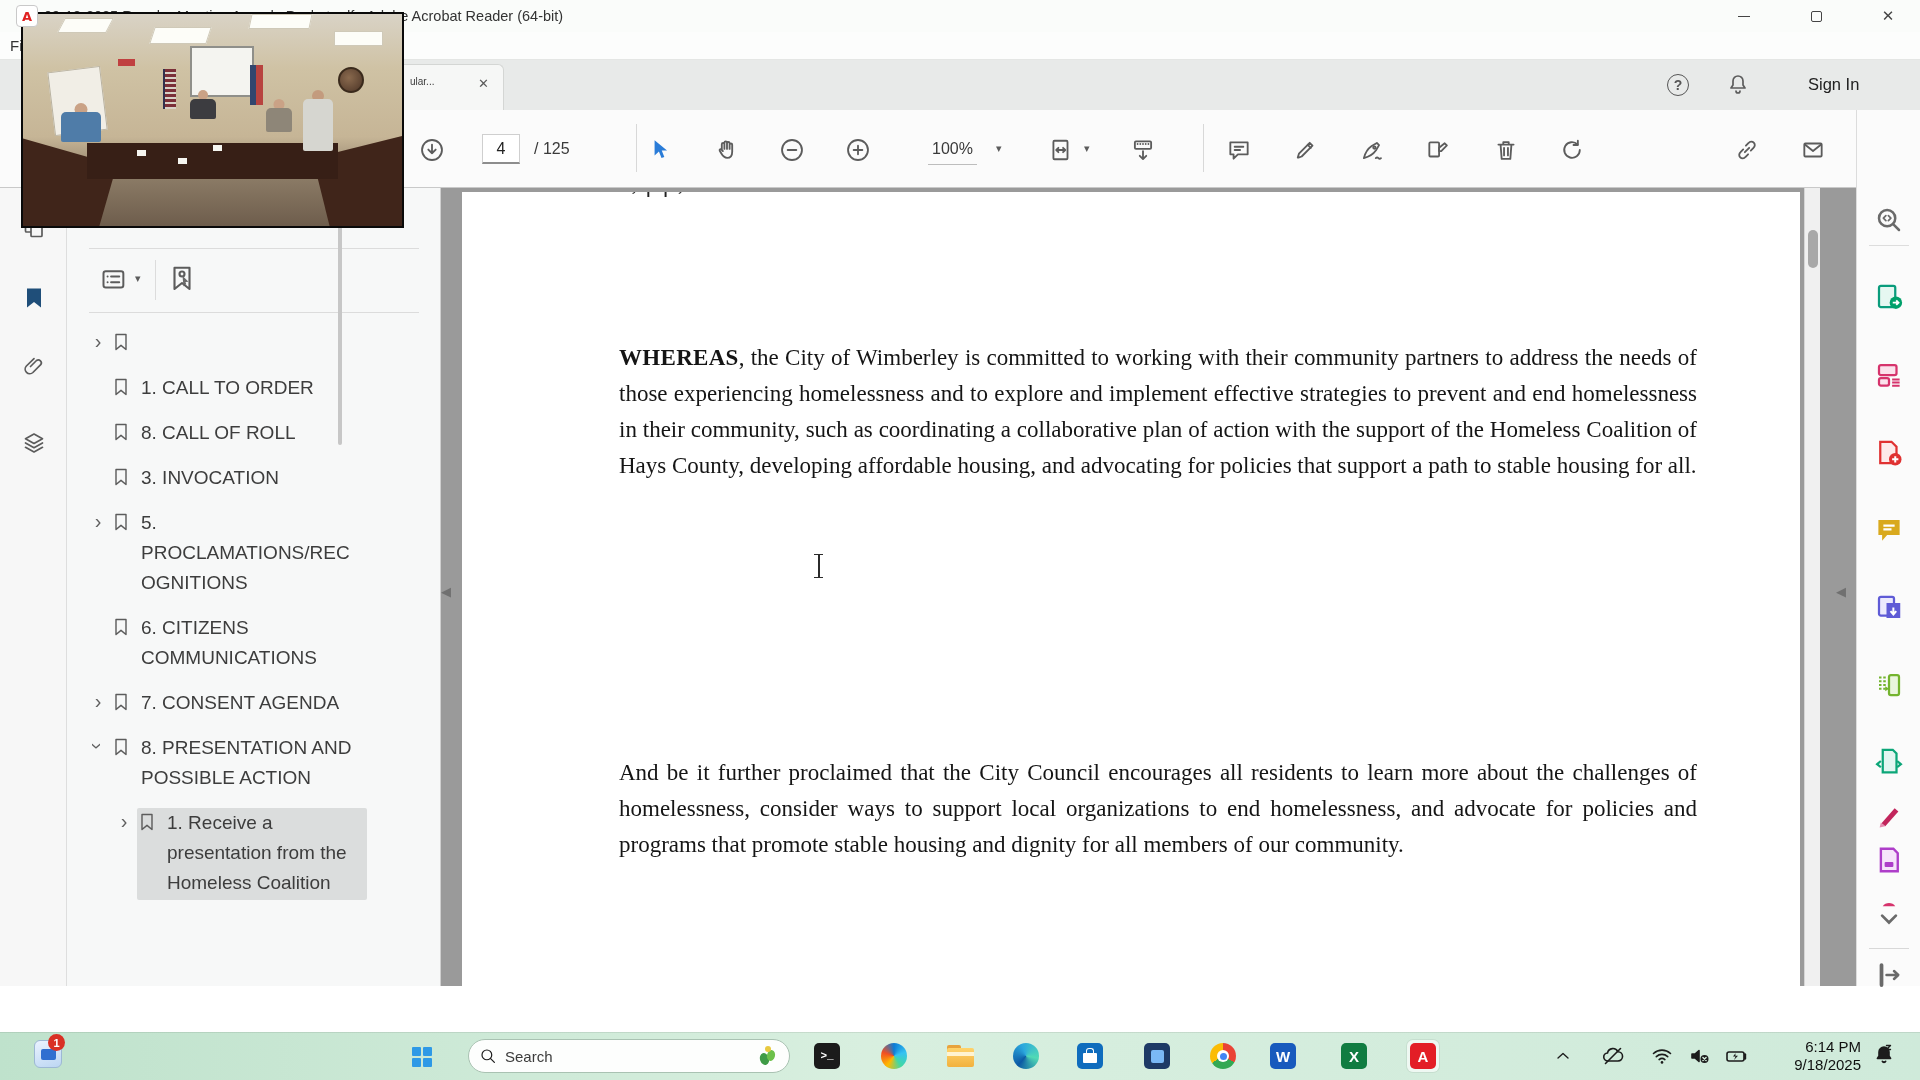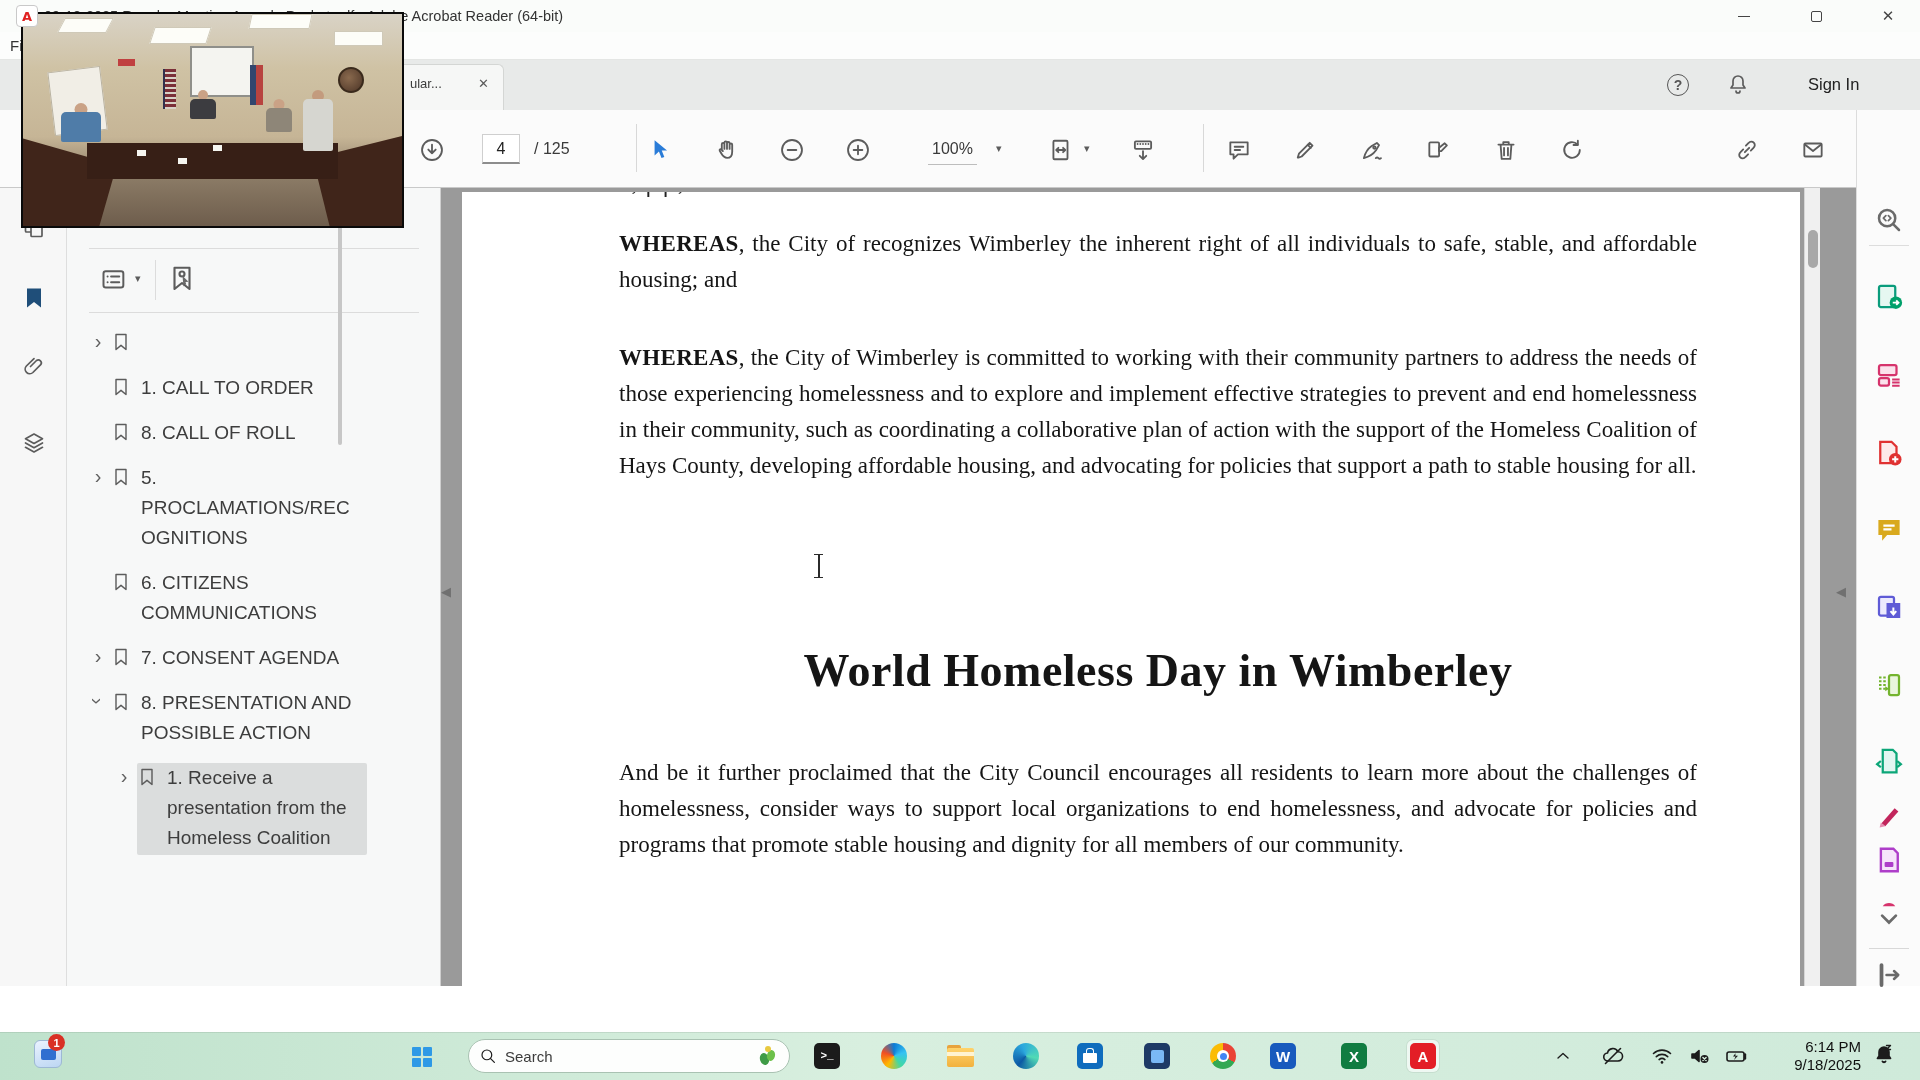--- a/index.html
+++ b/index.html
@@ -20,21 +20,21 @@
   #ctl-max .box { width:11px; height:11px; border:1.5px solid #444; border-radius:2px; }
 
   
   #menubar { left:0; top:32px; width:1920px; height:28px; background:#fcfdfc; border-bottom:1px solid #e4e6e4; }
   #menu-file { left:10px; top:37px; font-size:15px; color:#333; }
 
   
   #tabbar { left:0; top:60px; width:1920px; height:50px; background:#e8eae9; }
   #doc-tab { left:336px; top:64px; width:168px; height:46px; background:#f6f7f6; border:1px solid #d4d6d4;
     border-bottom:none; border-radius:6px 6px 0 0; }
-  #tab-label { left:410px; top:76px; font-size:13px; color:#3c3c3c; }
+  #tab-label { left:410px; top:76px; font-size:10px; color:#3c3c3c; }
   #tab-close { left:478px; top:76px; font-size:13px; color:#5a5a5a; }
   #help-btn { left:1667px; top:74px; width:22px; height:22px; border:1.6px solid #565656; border-radius:50%;
     color:#565656; font-size:14px; font-weight:bold; display:flex; align-items:center; justify-content:center; }
   #bell-btn { left:1726px; top:72px; }
   #signin-btn { left:1808px; top:75px; font-size:16.5px; color:#222; }
 
   
   #toolbar { left:0; top:110px; width:1920px; height:78px; background:#fbfbfb; border-bottom:1px solid #c9c9c9; }
   .tbi { top:137px; width:26px; height:26px; display:flex; align-items:center; justify-content:center; }
   .tb-div { top:124px; width:1px; height:48px; background:#d8d8d8; }
@@ -341,20 +341,27 @@
         <span class="bm-label">1. CALL TO ORDER</span>
       </div>
       <div class="bm-item">
         <span class="bm-chev none"></span>
         <span class="bm-flagwrap"><svg class="ic" width="20" height="24" viewBox="0 0 24 24">
               <path d="M6 3h12v18l-6-5-6 5z"></path>
             </svg></span>
         <span class="bm-label">8. CALL OF ROLL</span>
       </div>
       <div class="bm-item">
+        <span class="bm-chev none"></span>
+        <span class="bm-flagwrap"><svg class="ic" width="20" height="24" viewBox="0 0 24 24">
+              <path d="M6 3h12v18l-6-5-6 5z"></path>
+            </svg></span>
+        <span class="bm-label">3. INVOCATION</span>
+      </div>
+      <div class="bm-item">
         <span class="bm-chev">›</span>
         <span class="bm-flagwrap"><svg class="ic" width="20" height="24" viewBox="0 0 24 24">
               <path d="M6 3h12v18l-6-5-6 5z"></path>
             </svg></span>
         <span class="bm-label">5. PROCLAMATIONS/RECOGNITIONS</span>
       </div>
       <div class="bm-item">
         <span class="bm-chev none"></span>
         <span class="bm-flagwrap"><svg class="ic" width="20" height="24" viewBox="0 0 24 24">
               <path d="M6 3h12v18l-6-5-6 5z"></path>
@@ -384,27 +391,23 @@
           <span class="bm-label" style="width:196px">1. Receive a presentation from the Homeless Coalition</span>
         </span>
       </div>
     </div>
   </div>
   <div class="abs" id="bm-scroll"></div>
 
   <div class="abs" id="doc-area">
     <div class="abs" id="page">
       <div class="abs" id="clip-line">, ’  1  1  ’ ,</div>
-      <div class="abs para" style="top:34px">
-        <b>WHEREAS</b><span>, the City of  recognizes Wimberley the inherent right of all individuals to safe, stable, and affordable housing; and</span>
-      </div>
       <div class="abs para" style="top:148px">
         <b>WHEREAS</b><span>, the City of Wimberley is committed to working with their community partners to address the needs of those experiencing homelessness and to explore and implement effective strategies to prevent and end homelessness in their community, such as coordinating a collaborative plan of action with the support of the Homeless Coalition of Hays County, developing affordable housing, and advocating for policies that support a path to stable housing for all.</span>
       </div>
-      <div class="abs" id="doc-heading">World Homeless Day in Wimberley</div>
       <div class="abs para" style="top:563px">
         <b></b><span>And be it further proclaimed that the City Council encourages all residents to learn more about the challenges of homelessness, consider ways to support local organizations to end homelessness, and advocate for policies and programs that promote stable housing and dignity for all members of our community.</span>
       </div>
       <div class="abs" id="ibeam">
           <div id="ibeam-stem"></div>
         </div>
     </div>
     <div class="abs" id="vscroll">
       <div class="abs" id="vthumb"></div>
     </div>

